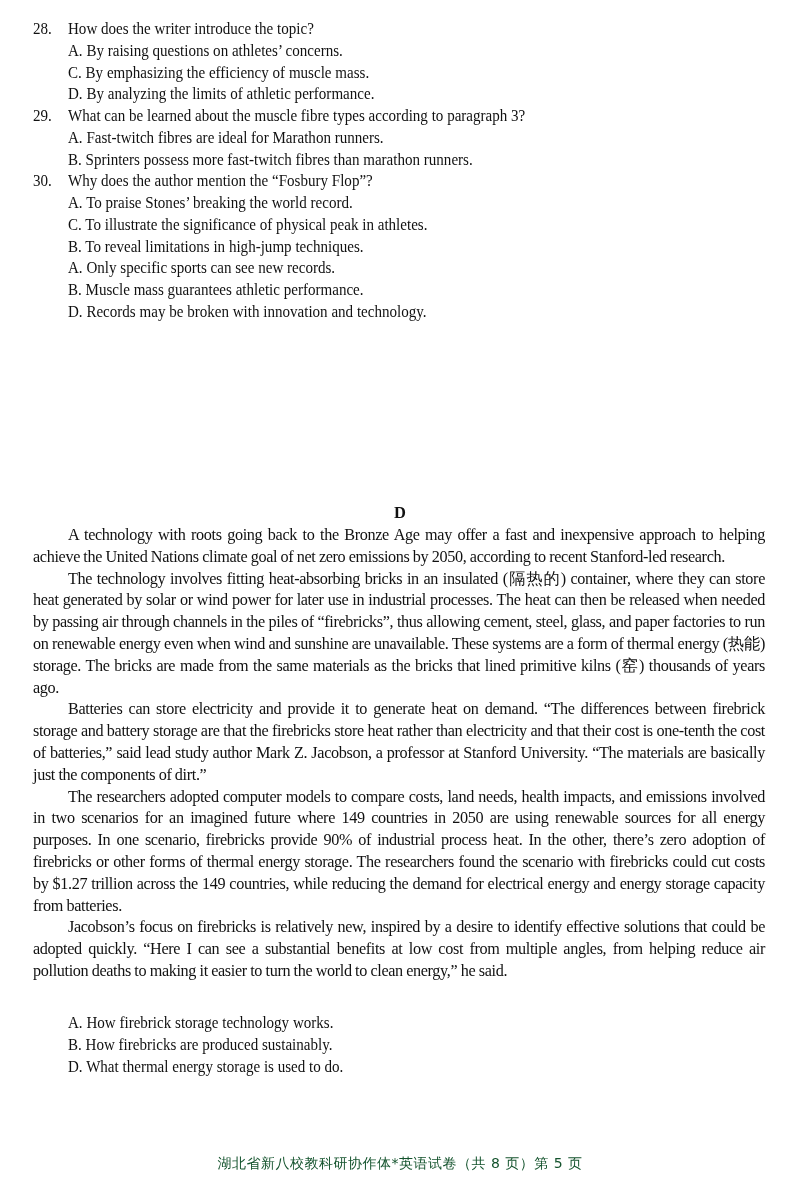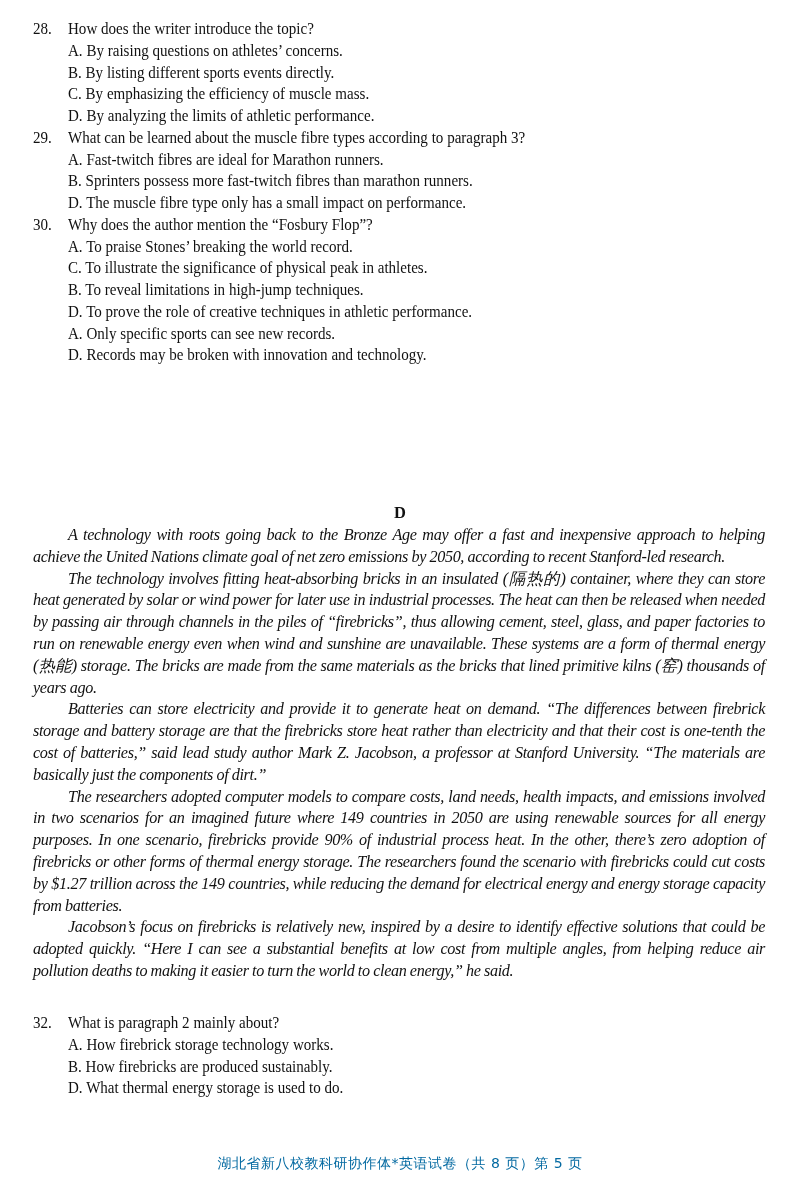--- a/index.html
+++ b/index.html
@@ -18,107 +18,97 @@
   .q-text { position: absolute; left: 35px; top: 0; }
   .opt { position: absolute; left: 35px; top: 0; }
   .section-head {
     position: absolute; left: 0; width: 800px; top: 502px;
     text-align: center; font-weight: bold; font-size: 16.5px;
   }
   .passage { position: absolute; left: 33px; width: 732px; top: 525px; }
   .para {
     margin: 0; text-align: justify; text-indent: 35px;
     font-size: 16.2px; line-height: 21.8px;
-    letter-spacing: -0.35px; word-spacing: -0.3px; font-style: italic;
+    letter-spacing: -0.35px; word-spacing: -0.3px;
   }
   .footer {
     position: absolute; left: 0; width: 800px; top: 1153px;
     text-align: center; font-family: "DejaVu Sans", sans-serif;
-    font-size: 14px; letter-spacing: 0.5px; color: #0369a1;
+    font-size: 14px; letter-spacing: 0.5px; color: #14532d;
   }
 </style>
 </head>
 <body>
 
 <div class="page">
 
   <div class="q-block" style="top:19px;">
 
     <div class="q-line">
       <span class="q-num sq">28.</span>
       <span class="q-text sq">How does the writer introduce the topic?</span>
     </div>
     <div class="q-line">
         <span class="opt sq">A. By raising questions on athletes’ concerns.</span>
-      </div>
-    <div class="q-line">
-        <span class="opt sq">B. By listing different sports events directly.</span>
       </div>
     <div class="q-line">
         <span class="opt sq">C. By emphasizing the efficiency of muscle mass.</span>
       </div>
     <div class="q-line">
         <span class="opt sq">D. By analyzing the limits of athletic performance.</span>
       </div>
 
     <div class="q-line">
       <span class="q-num sq">29.</span>
       <span class="q-text sq">What can be learned about the muscle fibre types according to paragraph 3?</span>
     </div>
     <div class="q-line">
         <span class="opt sq">A. Fast-twitch fibres are ideal for Marathon runners.</span>
       </div>
     <div class="q-line">
         <span class="opt sq">B. Sprinters possess more fast-twitch fibres than marathon runners.</span>
       </div>
-    <div class="q-line">
-        <span class="opt sq">D. The muscle fibre type only has a small impact on performance.</span>
-      </div>
 
     <div class="q-line">
       <span class="q-num sq">30.</span>
       <span class="q-text sq">Why does the author mention the “Fosbury Flop”?</span>
     </div>
     <div class="q-line">
         <span class="opt sq">A. To praise Stones’ breaking the world record.</span>
       </div>
     <div class="q-line">
         <span class="opt sq">C. To illustrate the significance of physical peak in athletes.</span>
       </div>
     <div class="q-line">
         <span class="opt sq">B. To reveal limitations in high-jump techniques.</span>
       </div>
-    <div class="q-line">
-        <span class="opt sq">D. To prove the role of creative techniques in athletic performance.</span>
-      </div>
 
     <div class="q-line">
         <span class="opt sq">A. Only specific sports can see new records.</span>
+      </div>
+    <div class="q-line">
+        <span class="opt sq">B. Muscle mass guarantees athletic performance.</span>
       </div>
     <div class="q-line">
         <span class="opt sq">D. Records may be broken with innovation and technology.</span>
       </div>
   </div>
 
   <div class="section-head">D</div>
 
   <div class="passage">
     <p class="para">A technology with roots going back to the Bronze Age may offer a fast and inexpensive approach to helping achieve the United Nations climate goal of net zero emissions by 2050, according to recent Stanford-led research.</p>
     <p class="para">The technology involves fitting heat-absorbing bricks in an insulated (隔热的) container, where they can store heat generated by solar or wind power for later use in industrial processes. The heat can then be released when needed by passing air through channels in the piles of “firebricks”, thus allowing cement, steel, glass, and paper factories to run on renewable energy even when wind and sunshine are unavailable. These systems are a form of thermal energy (热能) storage. The bricks are made from the same materials as the bricks that lined primitive kilns (窑) thousands of years ago.</p>
     <p class="para">Batteries can store electricity and provide it to generate heat on demand. “The differences between firebrick storage and battery storage are that the firebricks store heat rather than electricity and that their cost is one-tenth the cost of batteries,” said lead study author Mark Z. Jacobson, a professor at Stanford University. “The materials are basically just the components of dirt.”</p>
     <p class="para">The researchers adopted computer models to compare costs, land needs, health impacts, and emissions involved in two scenarios for an imagined future where 149 countries in 2050 are using renewable sources for all energy purposes. In one scenario, firebricks provide 90% of industrial process heat. In the other, there’s zero adoption of firebricks or other forms of thermal energy storage. The researchers found the scenario with firebricks could cut costs by $1.27 trillion across the 149 countries, while reducing the demand for electrical energy and energy storage capacity from batteries.</p>
     <p class="para">Jacobson’s focus on firebricks is relatively new, inspired by a desire to identify effective solutions that could be adopted quickly. “Here I can see a substantial benefits at low cost from multiple angles, from helping reduce air pollution deaths to making it easier to turn the world to clean energy,” he said.</p>
   </div>
 
   <div class="q-block" style="top:1013px;">
     <div class="q-line">
-      <span class="q-num sq">32.</span>
-      <span class="q-text sq">What is paragraph 2 mainly about?</span>
-    </div>
-    <div class="q-line">
         <span class="opt sq">A. How firebrick storage technology works.</span>
       </div>
     <div class="q-line">
         <span class="opt sq">B. How firebricks are produced sustainably.</span>
       </div>
     <div class="q-line">
         <span class="opt sq">D. What thermal energy storage is used to do.</span>
       </div>
   </div>
 

